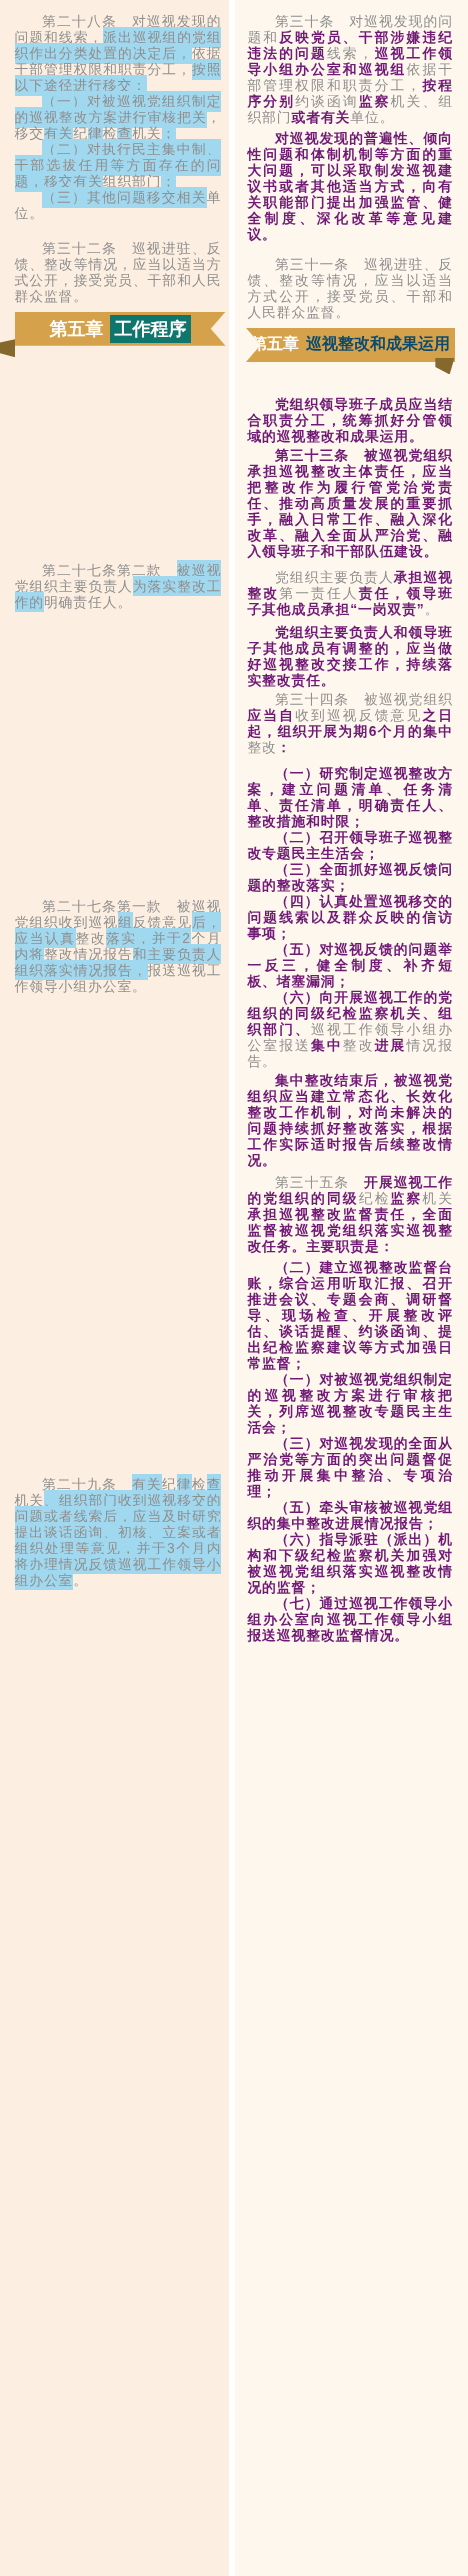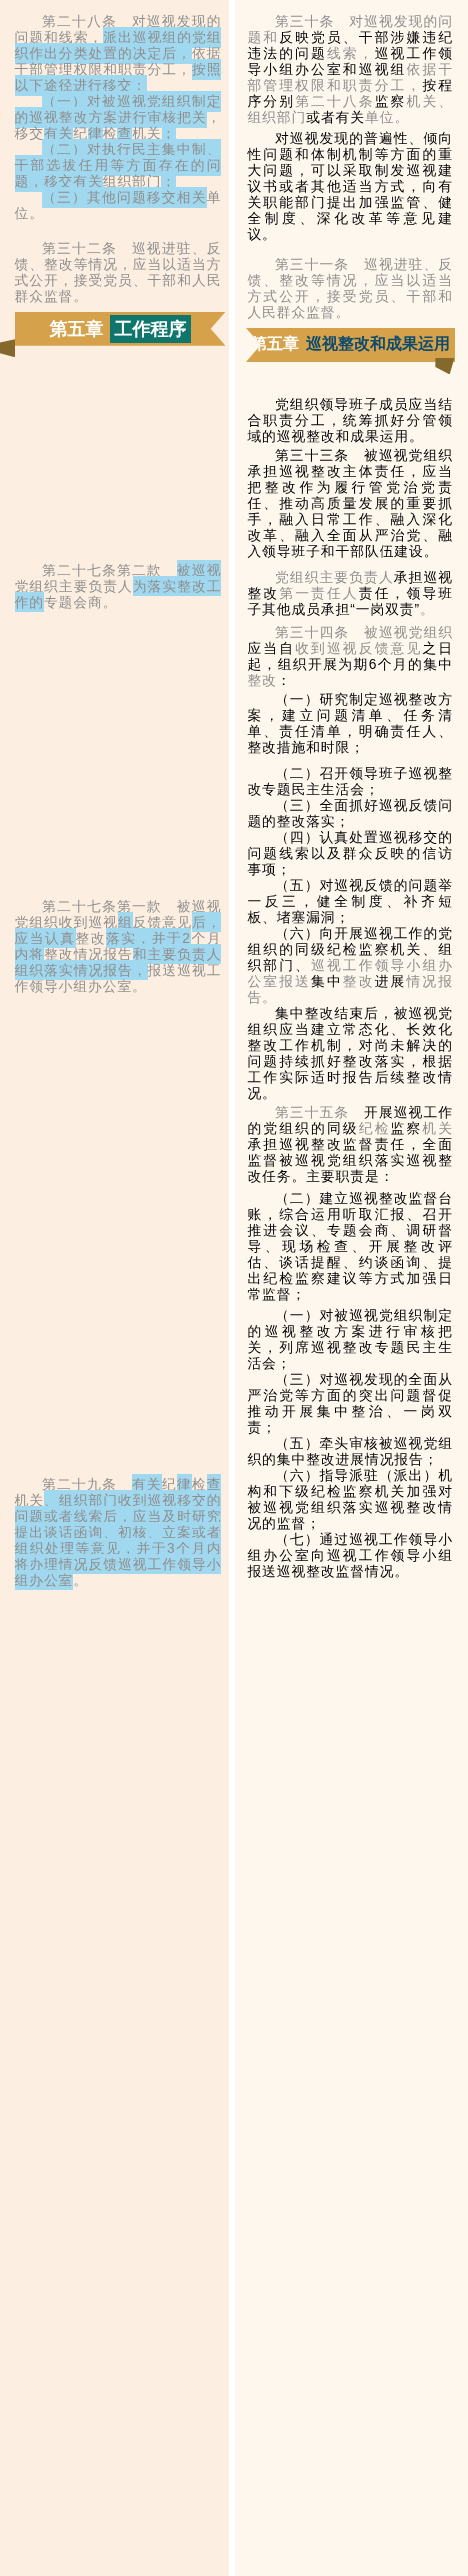--- a/index.html
+++ b/index.html
@@ -20,22 +20,22 @@
     text-indent:2em;
     word-break:break-all;
   }
   span.hl{
     background:#a0d8f0;
     padding:2.8px 0;
     -webkit-box-decoration-break:clone;
     box-decoration-break:clone;
   }
   span.red{
-    color:#000000;
-    font-weight:400;
+    color:#701a75;
+    font-weight:700;
   }
 
   
   [data-paragraphs="columns.old_top"] .para:nth-child(5){margin-top:19px;}
   [data-paragraphs="columns.old_bottom"] .para:nth-child(1){margin-top:212px;}
   [data-paragraphs="columns.old_bottom"] .para:nth-child(2){margin-top:288px;}
   [data-paragraphs="columns.old_bottom"] .para:nth-child(3){margin-top:482px;}
   [data-paragraphs="columns.new_top"] .para:nth-child(2){margin-top:5.5px;}
   [data-paragraphs="columns.new_top"] .para:nth-child(3){margin-top:13.8px;}
   [data-paragraphs="columns.new_bottom"] .para:nth-child(1){margin-top:30px;}
@@ -95,57 +95,58 @@
         <p class="para"><span>第三十二条　巡视进驻、反馈、整改等情况，应当以适当方式公开，接受党员、干部和人民群众监督。</span></p>
       </div>
     <div class="banner banner-old">
       <div class="banner-fold"></div>
       <div class="banner-body">
         <span class="banner-chapter">第五章</span>
         <span class="banner-title">工作程序</span>
       </div>
     </div>
     <div data-paragraphs="columns.old_bottom">
-        <p class="para"><span>第二十七条第二款　</span><span class="hl">被巡视</span><span>党组织主要负责人</span><span class="hl">为落实整改工作的</span><span>专题会商。</span></p>
+        <p class="para"><span>第二十七条第二款　</span><span class="hl">被巡视</span><span>党组织主要负责人</span><span class="hl">为落实整改工作的</span><span>明确责任人。</span></p>
         <p class="para"><span>第二十七条第一款　被巡视党组织收到巡视</span><span class="hl">组</span><span>反馈意见</span><span class="hl">后，应当认真</span><span>整改</span><span class="hl">落实，并于2</span><span>个月</span><span class="hl">内将</span><span>整改情况报告</span><span class="hl">和主要负责人组织落实情况报告，</span><span>报送巡视工作领导小组办公室。</span></p>
         <p class="para"><span>第二十九条　</span><span class="hl">有关</span><span>纪</span><span class="hl">律</span><span>检</span><span class="hl">查</span><span>机关</span><span class="hl">、组织部门收到巡视移交的问题或者线索后，应当及时研究提出谈话函询、初核、立案或者组织处理等意见，并于3个月内将办理情况反馈巡视工作领导小组办公室</span><span>。</span></p>
       </div>
   </div>
 
   <div class="gutter"></div>
 
   <div class="col col-new">
     <div data-paragraphs="columns.new_top">
-        <p class="para"><span>第三十条　对巡视发现的问题和</span><span class="red">反映党员、干部涉嫌违纪违法的问题</span><span>线索，</span><span class="red">巡视工作领导小组办公室和巡视组</span><span>依据干部管理权限和职责分工，</span><span class="red">按程序分别</span><span>第二十八条</span><span class="red">监察</span><span>机关、组织部门</span><span class="red">或者有关</span><span>单位。</span></p>
+        <p class="para"><span>第三十条　对巡视发现的问题和</span><span class="red">反映党员、干部涉嫌违纪违法的问题</span><span>线索，</span><span class="red">巡视工作领导小组办公室和巡视组</span><span>依据干部管理权限和职责分工，</span><span class="red">按程序分别</span><span>约谈函询</span><span class="red">监察</span><span>机关、组织部门</span><span class="red">或者有关</span><span>单位。</span></p>
         <p class="para"><span class="red">对巡视发现的普遍性、倾向性问题和体制机制等方面的重大问题，可以采取制发巡视建议书或者其他适当方式，向有关职能部门提出加强监管、健全制度、深化改革等意见建议。</span></p>
         <p class="para"><span>第三十一条　巡视进驻、反馈、整改等情况，应当以适当方式公开，接受党员、干部和人民群众监督。</span></p>
       </div>
     <div class="banner banner-new">
       <div class="banner-body">
         <span class="banner-chapter">第五章</span>
         <span class="banner-title">巡视整改和成果运用</span>
       </div>
       <div class="banner-fold"></div>
     </div>
     <div data-paragraphs="columns.new_bottom">
         <p class="para"><span class="red">党组织领导班子成员应当结合职责分工，统筹抓好分管领域的巡视整改和成果运用。</span></p>
         <p class="para"><span class="red">第三十三条　被巡视党组织承担巡视整改主体责任，应当把整改作为履行管党治党责任、推动高质量发展的重要抓手，融入日常工作、融入深化改革、融入全面从严治党、融入领导班子和干部队伍建设。</span></p>
         <p class="para"><span>党组织主要负责人</span><span class="red">承担巡视整改</span><span>第一责任人</span><span class="red">责任，领导班子其他成员承担“一岗双责”</span><span>。</span></p>
+        <p class="para"><span class="red">党组织主要负责人和领导班子其他成员有调整的，应当做好巡视整改交接工作，持续落实整改责任。</span></p>
         <p class="para"><span>第三十四条　被巡视党组织</span><span class="red">应当自</span><span>收到巡视反馈意见</span><span class="red">之日起，组织开展为期6个月的集中</span><span>整改</span><span class="red">：</span></p>
         <p class="para"><span class="red">（一）研究制定巡视整改方案，建立问题清单、任务清单、责任清单，明确责任人、整改措施和时限；</span></p>
         <p class="para"><span class="red">（二）召开领导班子巡视整改专题民主生活会；</span></p>
         <p class="para"><span class="red">（三）全面抓好巡视反馈问题的整改落实；</span></p>
         <p class="para"><span class="red">（四）认真处置巡视移交的问题线索以及群众反映的信访事项；</span></p>
         <p class="para"><span class="red">（五）对巡视反馈的问题举一反三，健全制度、补齐短板、堵塞漏洞；</span></p>
         <p class="para"><span class="red">（六）向开展巡视工作的党组织的同级纪检监察机关、组织部门、</span><span>巡视工作领导小组办公室报送</span><span class="red">集中</span><span>整改</span><span class="red">进展</span><span>情况报告。</span></p>
         <p class="para"><span class="red">集中整改结束后，被巡视党组织应当建立常态化、长效化整改工作机制，对尚未解决的问题持续抓好整改落实，根据工作实际适时报告后续整改情况。</span></p>
         <p class="para"><span>第三十五条　</span><span class="red">开展巡视工作的党组织的同级</span><span>纪检</span><span class="red">监察</span><span>机关</span><span class="red">承担巡视整改监督责任，全面监督被巡视党组织落实巡视整改任务。主要职责是：</span></p>
         <p class="para"><span class="red">（二）建立巡视整改监督台账，综合运用听取汇报、召开推进会议、专题会商、调研督导、现场检查、开展整改评估、谈话提醒、约谈函询、提出纪检监察建议等方式加强日常监督；</span></p>
         <p class="para"><span class="red">（一）对被巡视党组织制定的巡视整改方案进行审核把关，列席巡视整改专题民主生活会；</span></p>
-        <p class="para"><span class="red">（三）对巡视发现的全面从严治党等方面的突出问题督促推动开展集中整治、一岗双责；</span></p>
+        <p class="para"><span class="red">（三）对巡视发现的全面从严治党等方面的突出问题督促推动开展集中整治、专项治理；</span></p>
         <p class="para"><span class="red">（五）牵头审核被巡视党组织的集中整改进展情况报告；</span></p>
         <p class="para"><span class="red">（六）指导派驻（派出）机构和下级纪检监察机关加强对被巡视党组织落实巡视整改情况的监督；</span></p>
         <p class="para"><span class="red">（七）通过巡视工作领导小组办公室向巡视工作领导小组报送巡视整改监督情况。</span></p>
       </div>
   </div>
 
 </div>
 
 
 </body></html>

